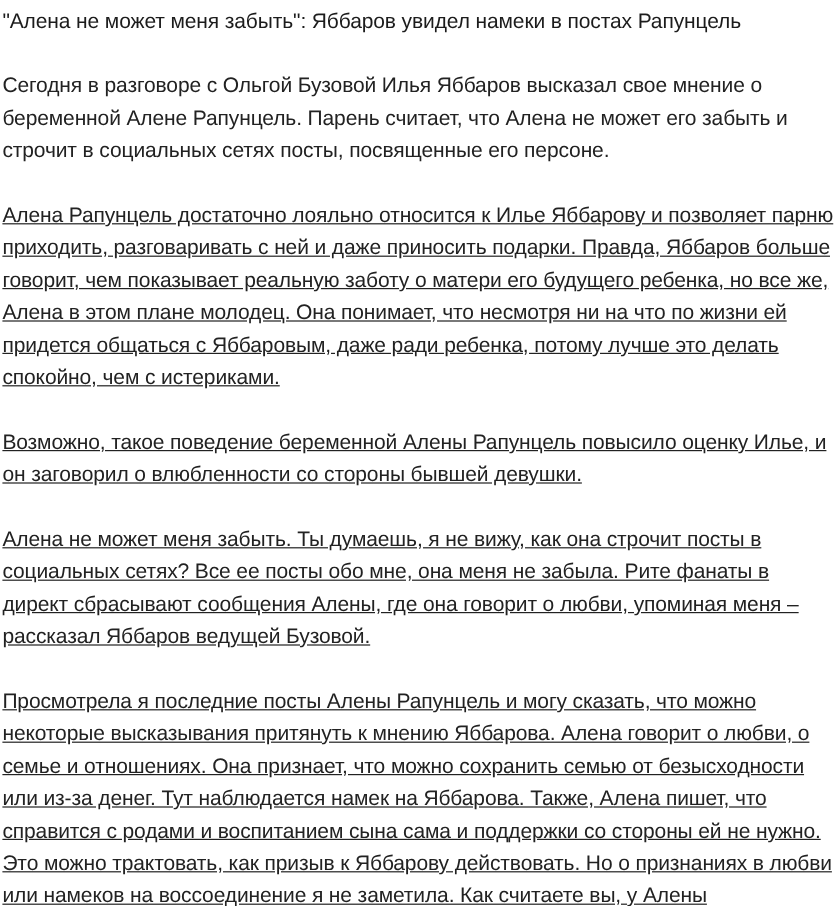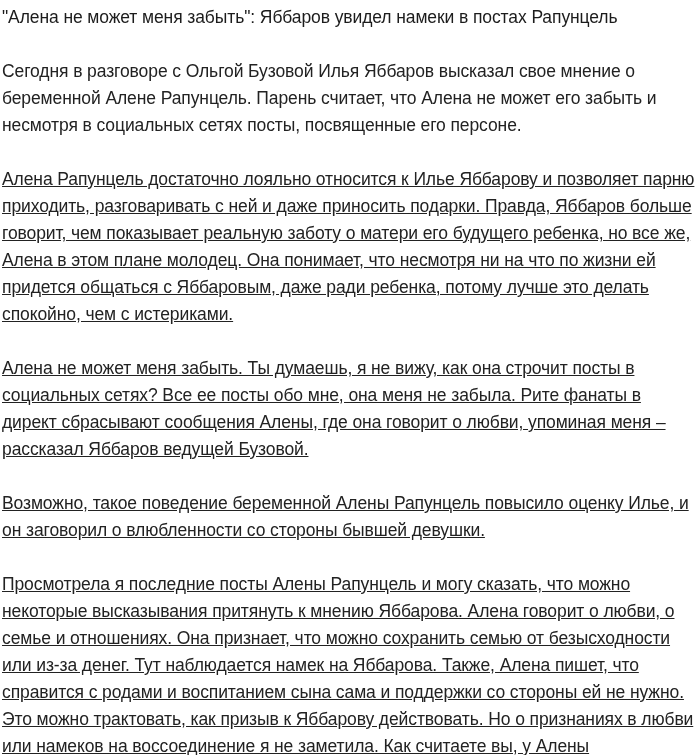--- a/index.html
+++ b/index.html
@@ -51,23 +51,23 @@
 </style>
 </head>
 <body>
 
 <div class="article">
 
   <h1 class="headline">"Алена не может меня забыть": Яббаров увидел намеки в постах Рапунцель</h1>
 
   <div class="spacer"></div>
 
-  <p class="para">Сегодня в разговоре с Ольгой Бузовой Илья Яббаров высказал свое мнение о беременной Алене Рапунцель. Парень считает, что Алена не может его забыть и несмотря в социальных сетях посты, посвященные его персоне.</p>
+  <p class="para">Сегодня в разговоре с Ольгой Бузовой Илья Яббаров высказал свое мнение о беременной Алене Рапунцель. Парень считает, что Алена не может его забыть и строчит в социальных сетях посты, посвященные его персоне.</p>
 
   <p class="para">Алена Рапунцель достаточно лояльно относится к Илье Яббарову и позволяет парню приходить, разговаривать с ней и даже приносить подарки. Правда, Яббаров больше говорит, чем показывает реальную заботу о матери его будущего ребенка, но все же, Алена в этом плане молодец. Она понимает, что несмотря ни на что по жизни ей придется общаться с Яббаровым, даже ради ребенка, потому лучше это делать спокойно, чем с истериками.</p>
 
+  <p class="para">Возможно, такое поведение беременной Алены Рапунцель повысило оценку Илье, и он заговорил о влюбленности со стороны бывшей девушки.</p>
+
   <p class="para">Алена не может меня забыть. Ты думаешь, я не вижу, как она строчит посты в социальных сетях? Все ее посты обо мне, она меня не забыла. Рите фанаты в директ сбрасывают сообщения Алены, где она говорит о любви, упоминая меня – рассказал Яббаров ведущей Бузовой.</p>
-
-  <p class="para">Возможно, такое поведение беременной Алены Рапунцель повысило оценку Илье, и он заговорил о влюбленности со стороны бывшей девушки.</p>
 
   <p class="para">Просмотрела я последние посты Алены Рапунцель и могу сказать, что можно некоторые высказывания притянуть к мнению Яббарова. Алена говорит о любви, о семье и отношениях. Она признает, что можно сохранить семью от безысходности или из-за денег. Тут наблюдается намек на Яббарова. Также, Алена пишет, что справится с родами и воспитанием сына сама и поддержки со стороны ей не нужно. Это можно трактовать, как призыв к Яббарову действовать. Но о признаниях в любви или намеков на воссоединение я не заметила. Как считаете вы, у Алены действительно чувства к бывшему парню или нет?</p>
 
 </div>
 
 </body></html>

